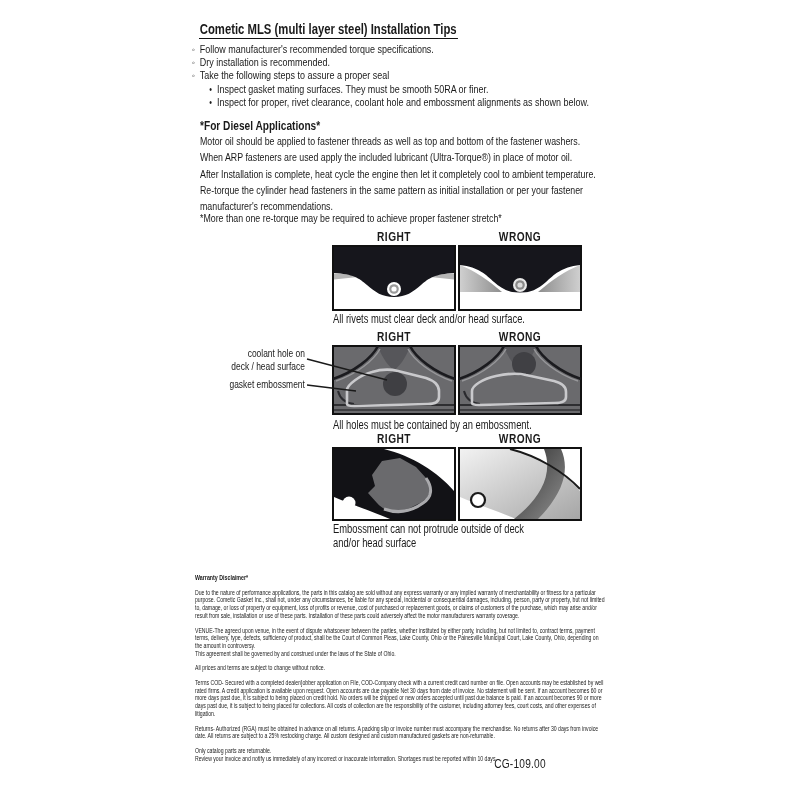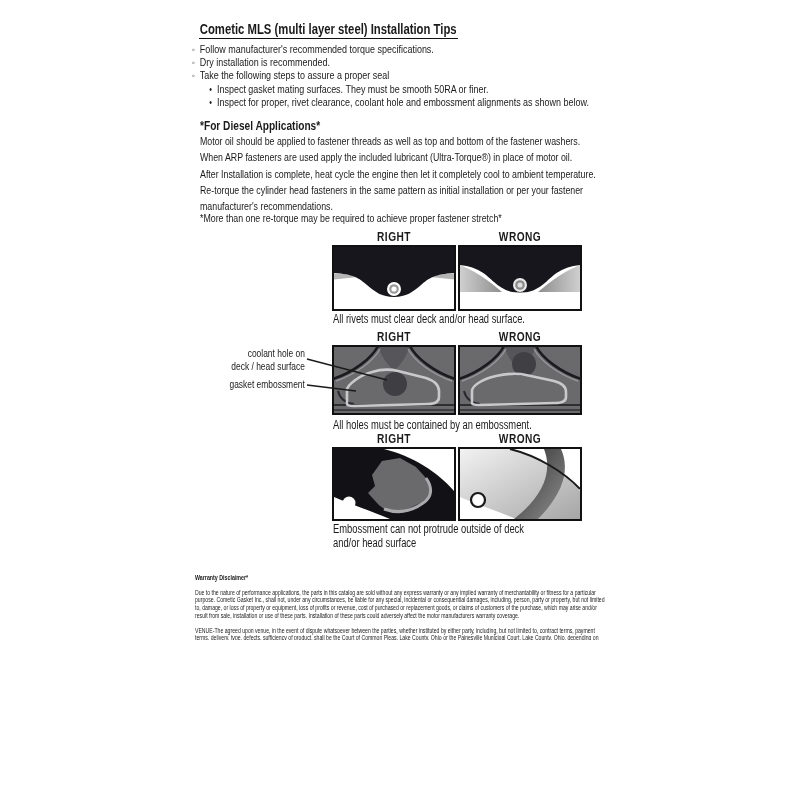--- a/index.html
+++ b/index.html
@@ -1,17 +1,17 @@
 <!DOCTYPE html>
 <html><head>
 <meta charset="utf-8">
 <style>
   html,body { margin:0; padding:0; background:#ffffff; }
   .page {
-    position:relative; width:800px; height:640px; background:#ffffff;
+    position:relative; width:800px; height:800px; background:#ffffff;
     font-family:"Liberation Sans","DejaVu Sans",sans-serif; color:#1a1a1a;
     overflow:hidden;
   }
   .abs { position:absolute; }
   
   .sqz { transform:scaleX(0.78); transform-origin:0 0; }
   .title { font-size:14.5px; font-weight:bold; white-space:nowrap; }
   .title span { border-bottom:1.6px solid #111; padding:0 2px 1px 1px; }
   .bullets { font-size:11.5px; line-height:13.2px; }
   .b-row { white-space:nowrap; }

